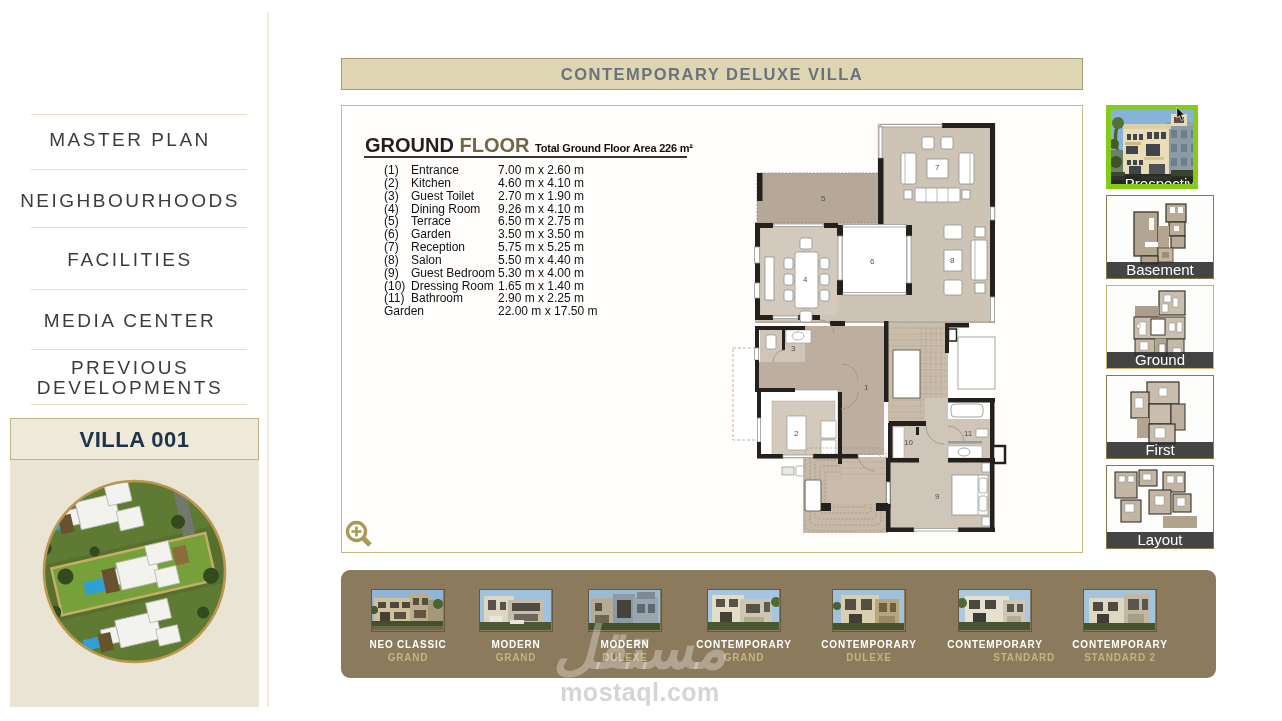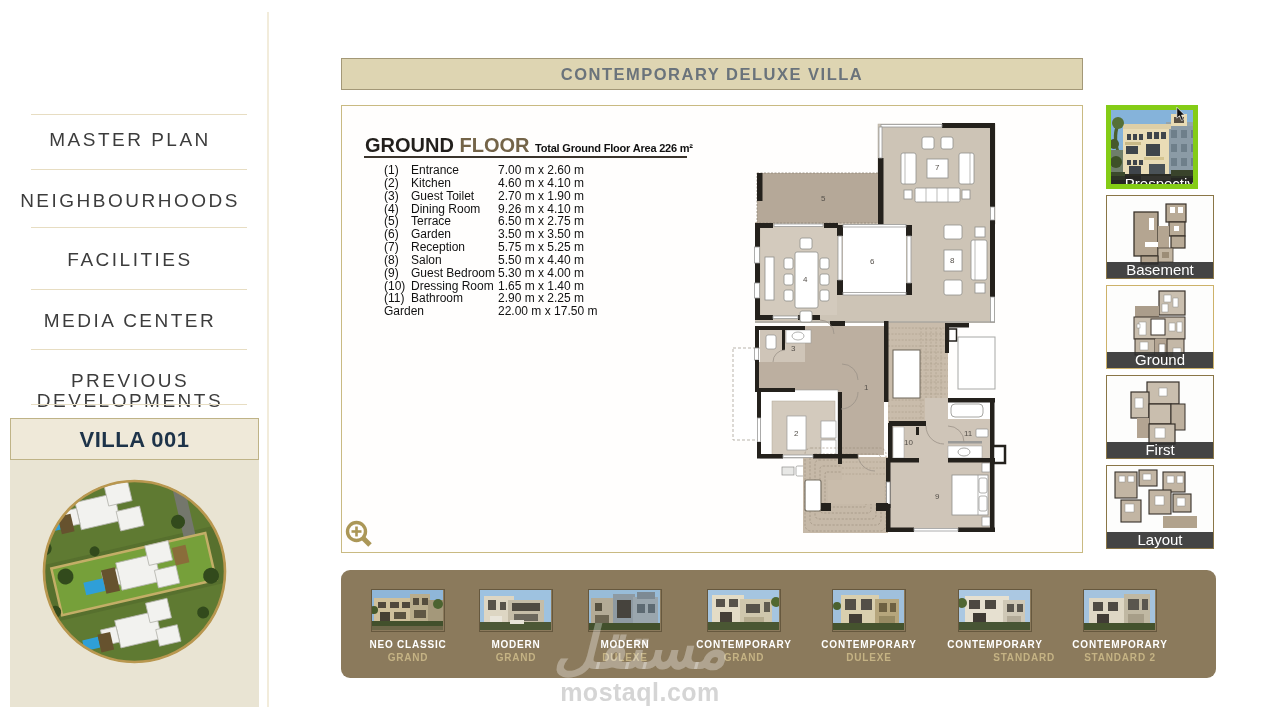--- a/index.html
+++ b/index.html
@@ -28,21 +28,21 @@
   <div class="abs mdiv" style="top:227px;"></div>
 
   <div class="abs menu" style="top:249px;">FACILITIES</div>
 
   <div class="abs mdiv" style="top:289px;"></div>
 
   <div class="abs menu" style="top:310px;">MEDIA CENTER</div>
 
   <div class="abs mdiv" style="top:349px;"></div>
 
-  <div class="abs menu" style="top:358px;line-height:20px;margin-top:13px;">PREVIOUS<br>DEVELOPMENTS</div>
+  <div class="abs menu" style="top:358px;line-height:20px;">PREVIOUS<br>DEVELOPMENTS</div>
 
   <div class="abs mdiv" style="top:404px;"></div>
 
   <div class="abs" style="left:10px;top:418px;width:249px;height:289px;background:#e9e4d3;"></div>
 
   <div class="abs" style="left:10px;top:418px;width:247px;height:40px;background:#efe9d9;border:1px solid #bfb387;box-sizing:content-box;"></div>
 
   <div class="abs" style="left:10px;top:427px;width:249px;text-align:center;color:#1d3349;font-size:22px;font-weight:bold;letter-spacing:0.5px;">VILLA 001</div>
 
   <svg class="abs" style="left:40px;top:477px;" width="189" height="189" viewBox="0 0 189 189">

